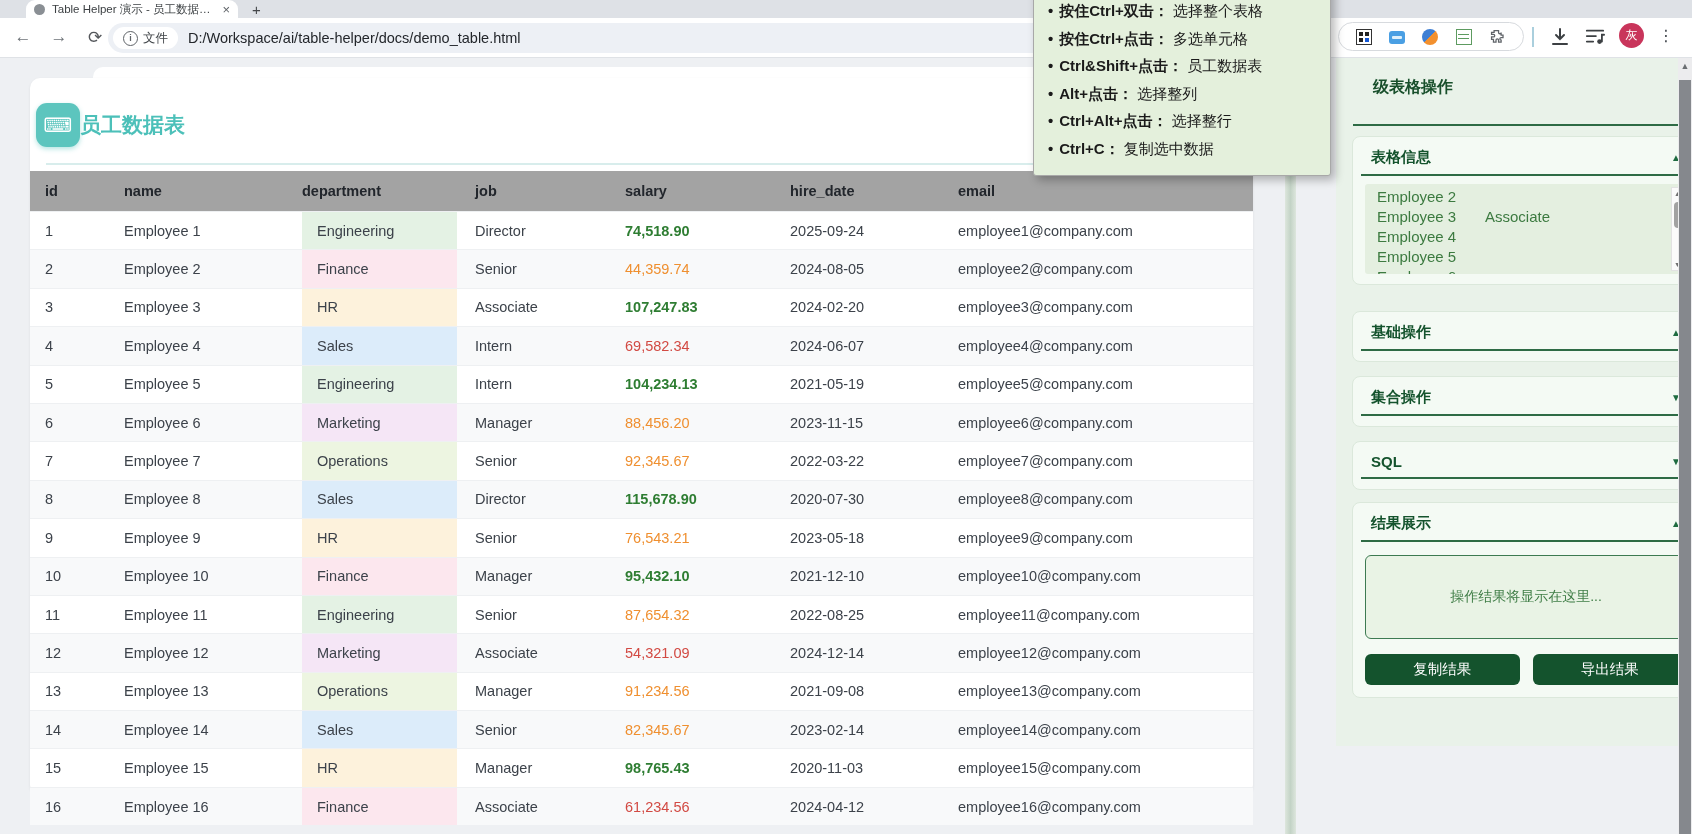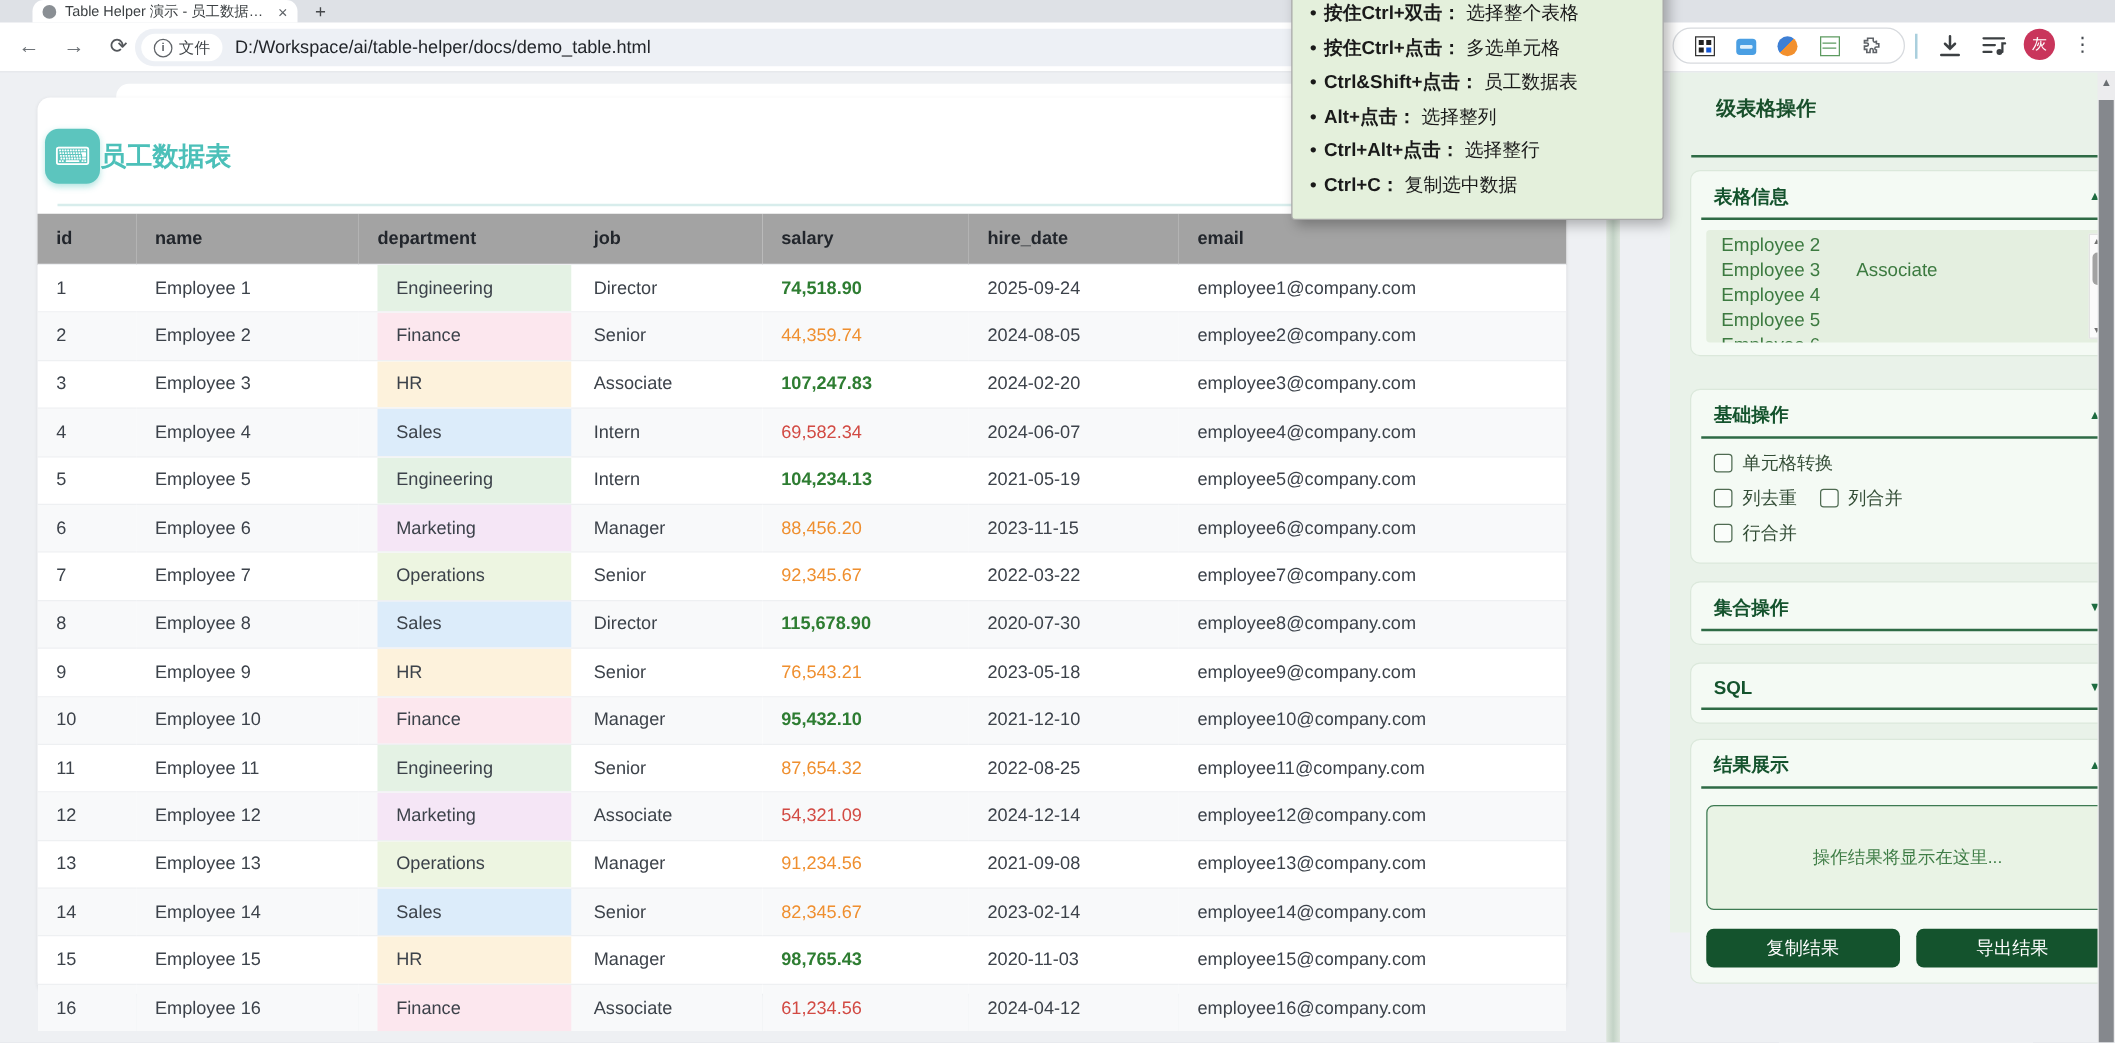--- a/index.html
+++ b/index.html
@@ -394,44 +394,20 @@
               <span class="ar" style="bottom:2px;">▼</span>
             </div>
           </div>
         </div>
 
         <div class="sec m-s2">
           <div class="sec-head">
             <span class="sec-label">基础操作</span>
             <span class="sec-arrow">▲</span>
           </div>
-          <div id="cb-rows" style="padding-top:5px;">
-              <div class="cb-row">
-                <span class="cb-item">
-                  <span class="cb"></span>
-                  <span class="cb-label">单元格转换</span>
-                </span>
-              </div>
-              <div class="cb-row">
-                <span class="cb-item">
-                  <span class="cb"></span>
-                  <span class="cb-label">列去重</span>
-                </span>
-                <span class="cb-item">
-                  <span class="cb"></span>
-                  <span class="cb-label">列合并</span>
-                </span>
-              </div>
-              <div class="cb-row">
-                <span class="cb-item">
-                  <span class="cb"></span>
-                  <span class="cb-label">行合并</span>
-                </span>
-              </div>
-            </div>
         </div>
 
         <div class="sec m-s3">
           <div class="sec-head" style="border-bottom-width:2px;">
             <span class="sec-label">集合操作</span>
             <span class="sec-arrow">▼</span>
           </div>
         </div>
 
         <div class="sec m-s4">

